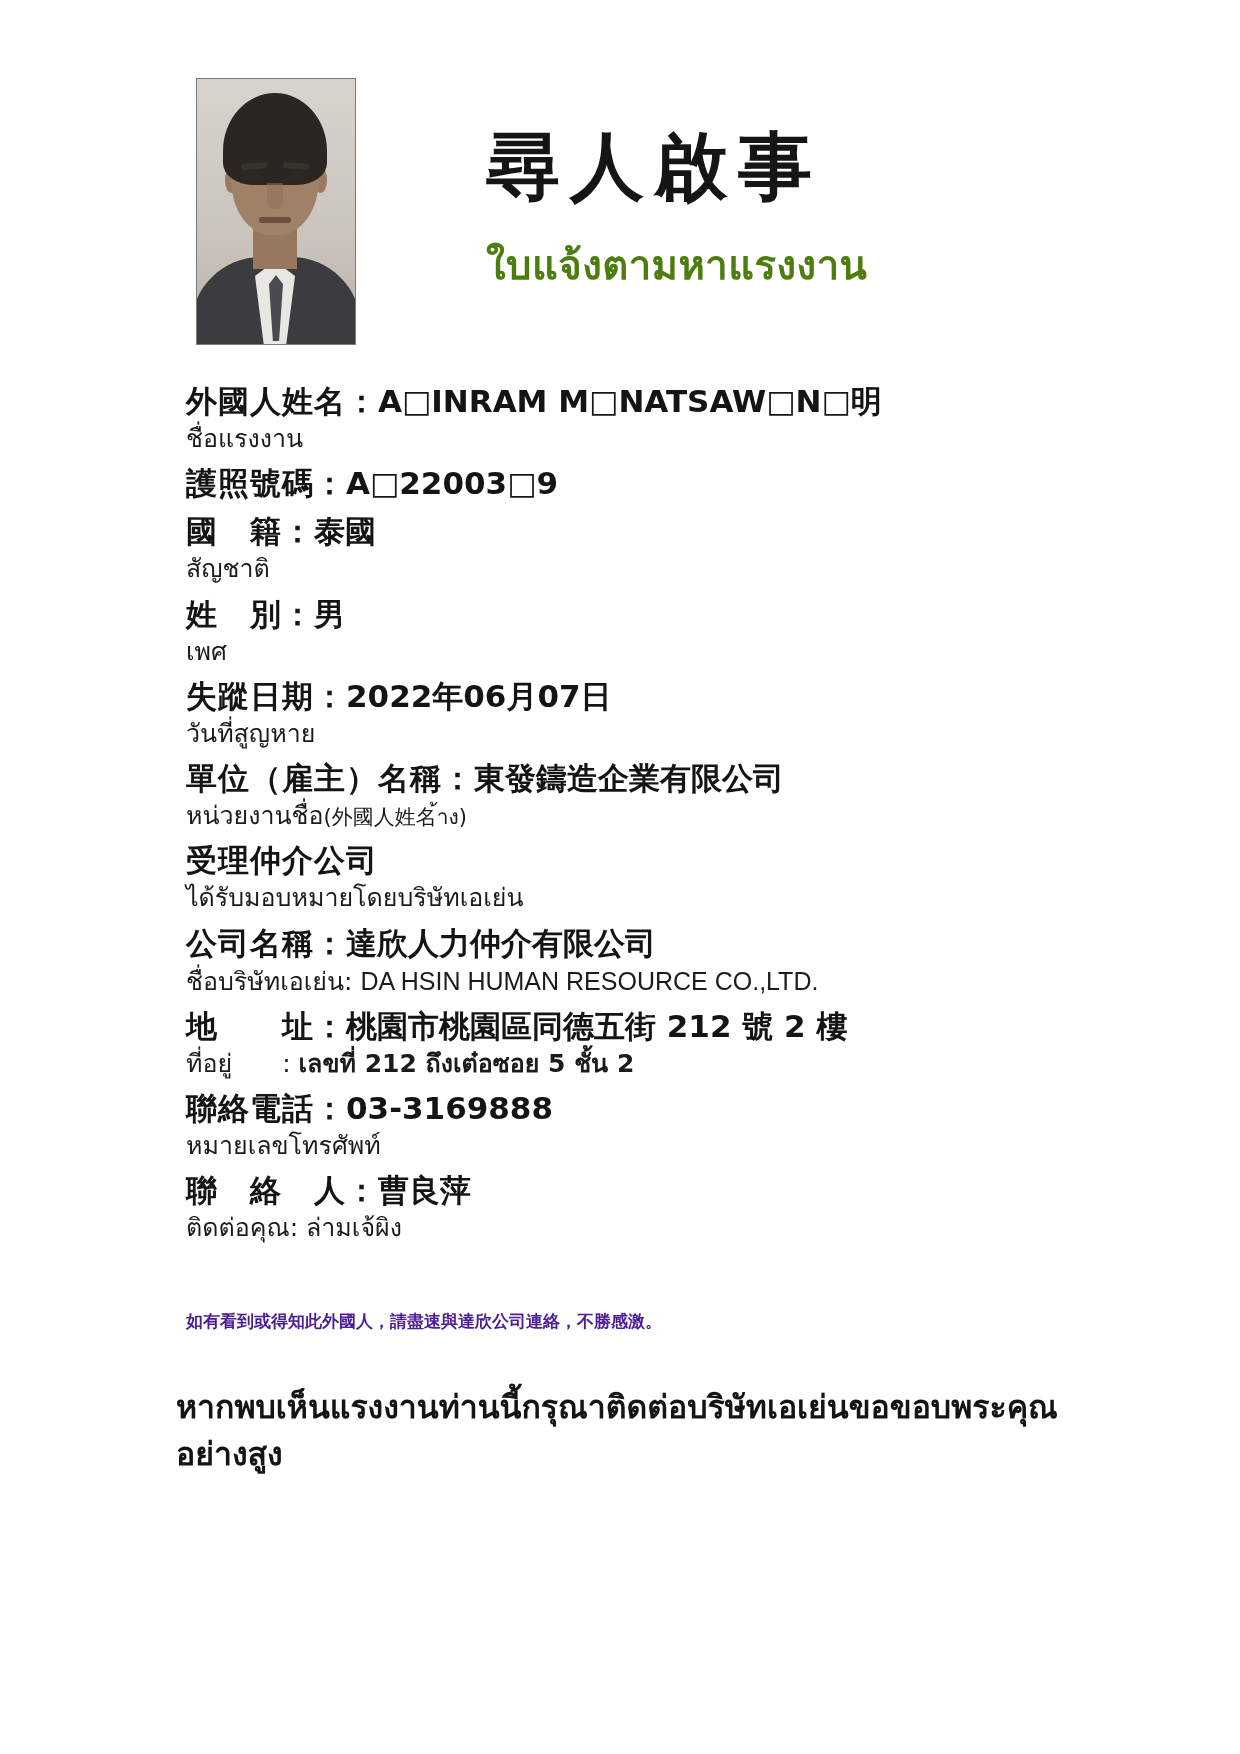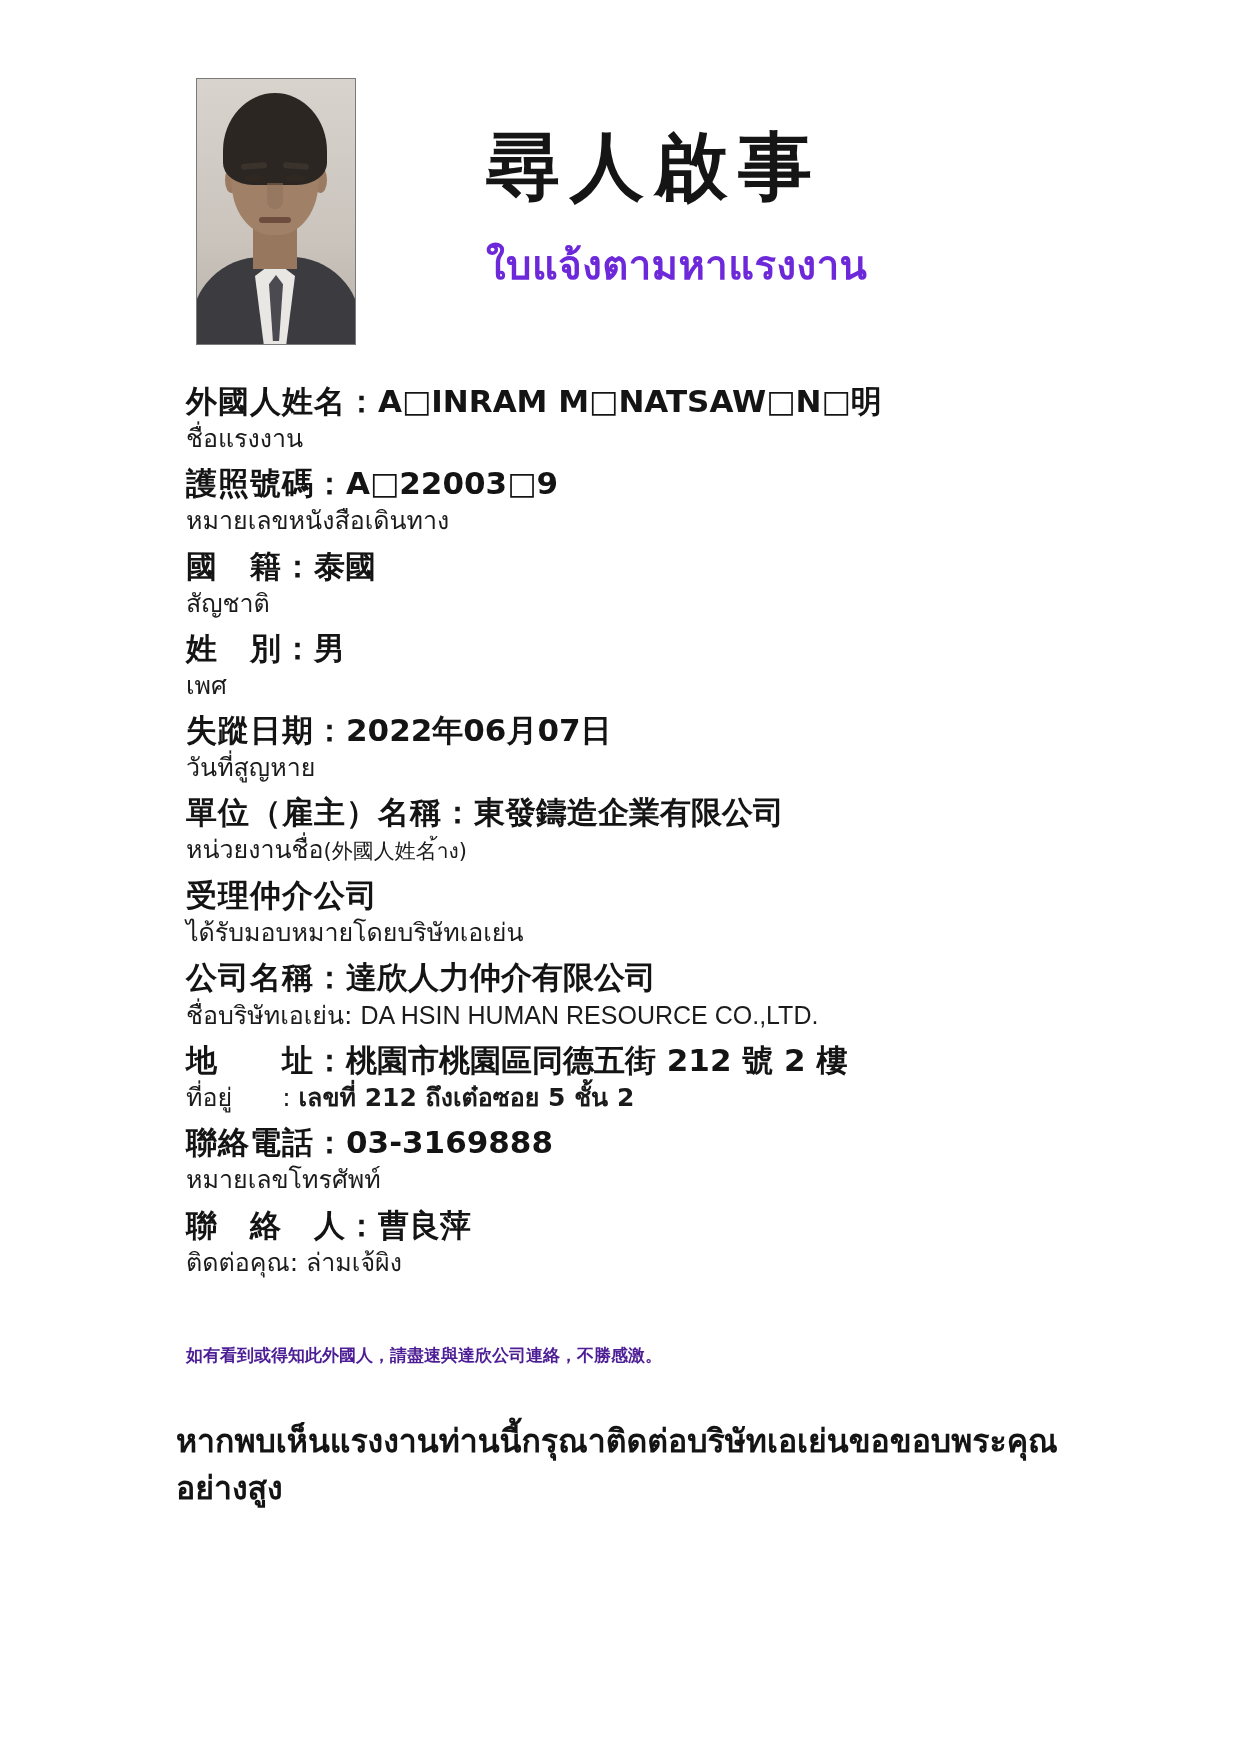--- a/index.html
+++ b/index.html
@@ -140,21 +140,21 @@
     letter-spacing: 10px;
     color: #151515;
     line-height: 1.1;
     white-space: nowrap;
   }
   .title-sub {
     margin-top: 26px;
     font-weight: bold;
     font-size: 40px;
     letter-spacing: 0.5px;
-    color: #6d28d9;
+    color: #4d7c0f;
     text-align: center;
     white-space: nowrap;
   }
 
   
   .fields {
     margin: 34px 0 0 186px;
     width: 960px;
   }
   .field {
@@ -240,23 +240,20 @@
       </div>
       <div class="field-th">
         <span>ชื่อแรงงาน</span>
       </div>
     </div>
 
     <div class="field">
       <div class="field-zh">
         <span class="lbl">護照號碼：</span><span class="val">A□22003□9</span>
       </div>
-      <div class="field-th">
-        <span>หมายเลขหนังสือเดินทาง</span>
-      </div>
     </div>
 
     <div class="field">
       <div class="field-zh">
         <span class="lbl">國　籍：</span><span class="val">泰國</span>
       </div>
       <div class="field-th">
         <span>สัญชาติ</span>
       </div>
     </div>

